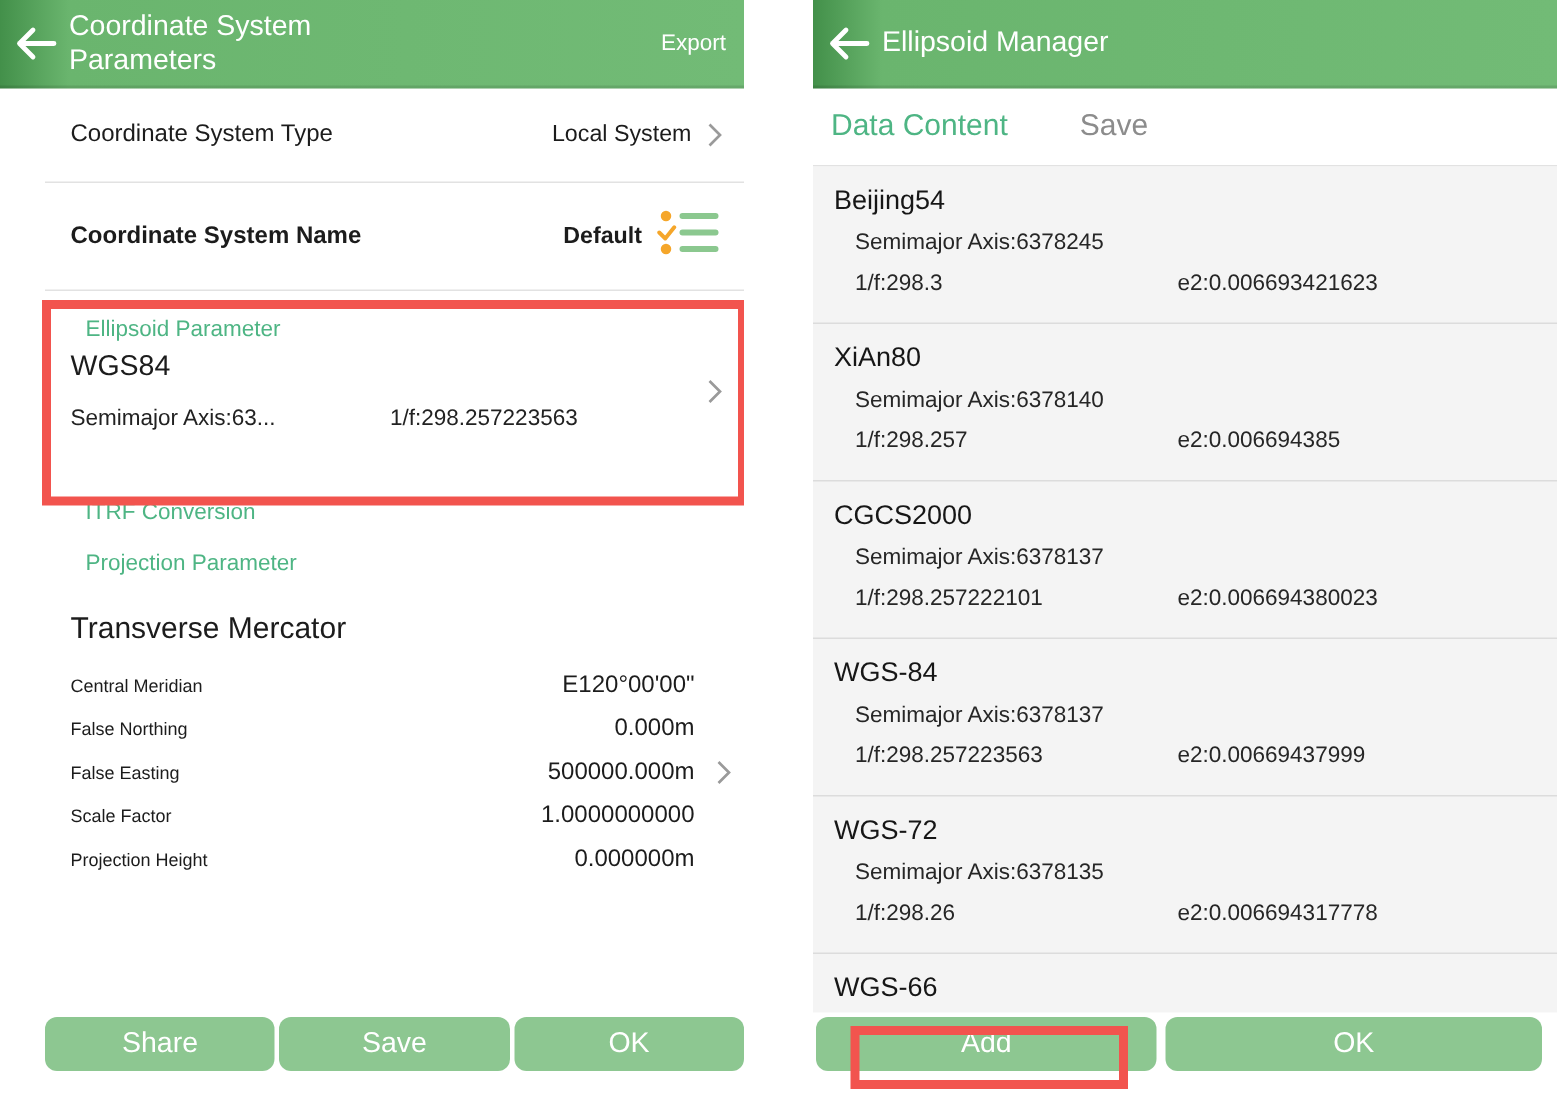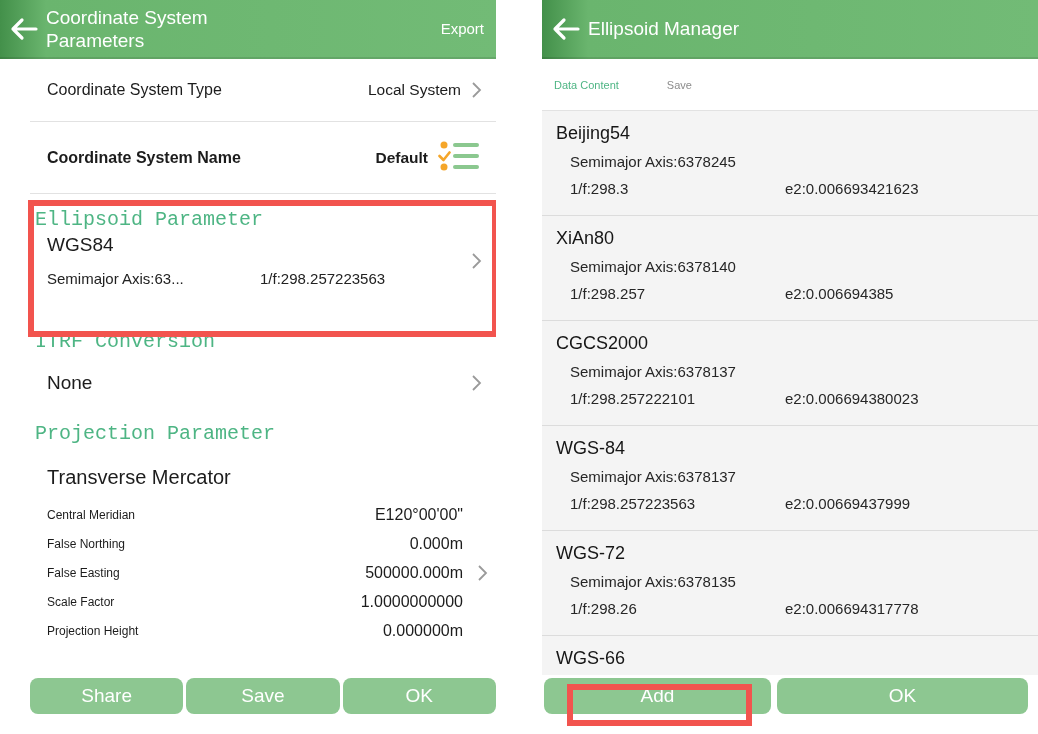--- a/index.html
+++ b/index.html
@@ -22,21 +22,21 @@
   .export-btn { margin-left:auto; margin-right:12px; font-size:15px; color:#fff; cursor:pointer; }
 
   
   .divider { height:1px; background:var(--divider,#e2e2e2); margin-left:30px; }
   .cs-row { position:relative; display:flex; align-items:center; padding:0 14px 0 47px; }
   .cs-row .label { flex:1; font-size:16px; color:var(--text-dark,#1c1c1c); }
   .cs-row .value { font-size:15.5px; color:var(--text-dark,#1c1c1c); margin-right:10px; }
   .h62 { height:62px; }
   .h71 { height:71px;font-weight:bold; }
   .chev { display:inline-flex; align-items:center; color:var(--chevron-gray,#9a9a9a); }
-  .green-label { font-size:20px; color:var(--accent-green,#4eb584); padding-left:35px; line-height:24px;font-family:Liberation Mono, monospace; }
+  .green-label { font-size:15px; color:var(--accent-green,#4eb584); padding-left:57px; line-height:24px; }
   .lbl-ellipsoid { margin-top:14px; }
   .lbl-itrf { margin-top:40px; }
   .lbl-proj { margin-top:10px; }
 
   
   .wgs-block { position:relative; padding-left:47px; }
   .wgs-name { font-size:19px; line-height:26px; color:var(--text-dark,#1c1c1c); }
   .wgs-sub { margin-top:9px; font-size:15px; line-height:23px; color:#222; display:flex; }
   .wgs-sub .semi { width:213px; }
   .wgs-block .chev { position:absolute; right:14px; top:50%; transform:translateY(-50%); }
@@ -62,21 +62,21 @@
   .gbtn { height:36px; border-radius:8px; background:var(--button-green,#8dc791); color:#fff;
           font-size:19px; font-weight:500; display:flex; align-items:center; justify-content:center;
           border:none; cursor:pointer; font-family:inherit; }
   .panel.left .gbtn { flex:1; }
   .btn-add { flex:0 0 227px; position:relative; }
   .btn-ok-r { flex:1; }
   .red-box.add-hl { left:23px; top:6px; width:185px; height:42px; }
 
   
   .tabs { height:51px; display:flex; align-items:center; padding-left:12px; }
-  .tab { font-size:11px; cursor:pointer; }
+  .tab { font-size:20px; cursor:pointer; }
   .tab.active { color:var(--accent-green,#4eb584); }
   .tab.inactive { color:var(--tab-inactive-gray,#8c8c8c); margin-left:48px; }
   .elist { position:absolute; top:111px; bottom:0; left:0; right:0; background:var(--list-bg,#f4f4f4); overflow:hidden; }
   .entry { padding:8px 0 13px 0; }
   .ename { padding-left:14px; font-size:18px; line-height:29px; color:#161616; }
   .esub { padding-left:28px; font-size:15px; line-height:27px; color:#262626; }
   .erow { display:flex; }
   .einvf { width:215px; }
   .sep { height:1px; background:var(--list-separator,#dcdcdc); }
 </style>
@@ -131,28 +131,20 @@
         <span>1/f:298.257223563</span>
       </div>
       <span class="chev">
         <svg width="11" height="18" viewBox="0 0 11 18">
             <path d="M2 2 L9 9 L2 16" stroke="currentColor" stroke-width="1.8" fill="none"></path>
           </svg>
       </span>
     </div>
 
     <div class="green-label lbl-itrf">ITRF Conversion</div>
-    <div class="cs-row none-row">
-      <span class="none-val">None</span>
-      <span class="chev">
-        <svg width="11" height="18" viewBox="0 0 11 18">
-            <path d="M2 2 L9 9 L2 16" stroke="currentColor" stroke-width="1.8" fill="none"></path>
-          </svg>
-      </span>
-    </div>
 
     <div class="green-label lbl-proj">Projection Parameter</div>
     <div class="tm-name">Transverse Mercator</div>
 
     <div class="params">
 
         <div class="param-row">
           <span class="plabel">Central Meridian</span>
           <span class="pvalue">E120°00'00"</span>
 

